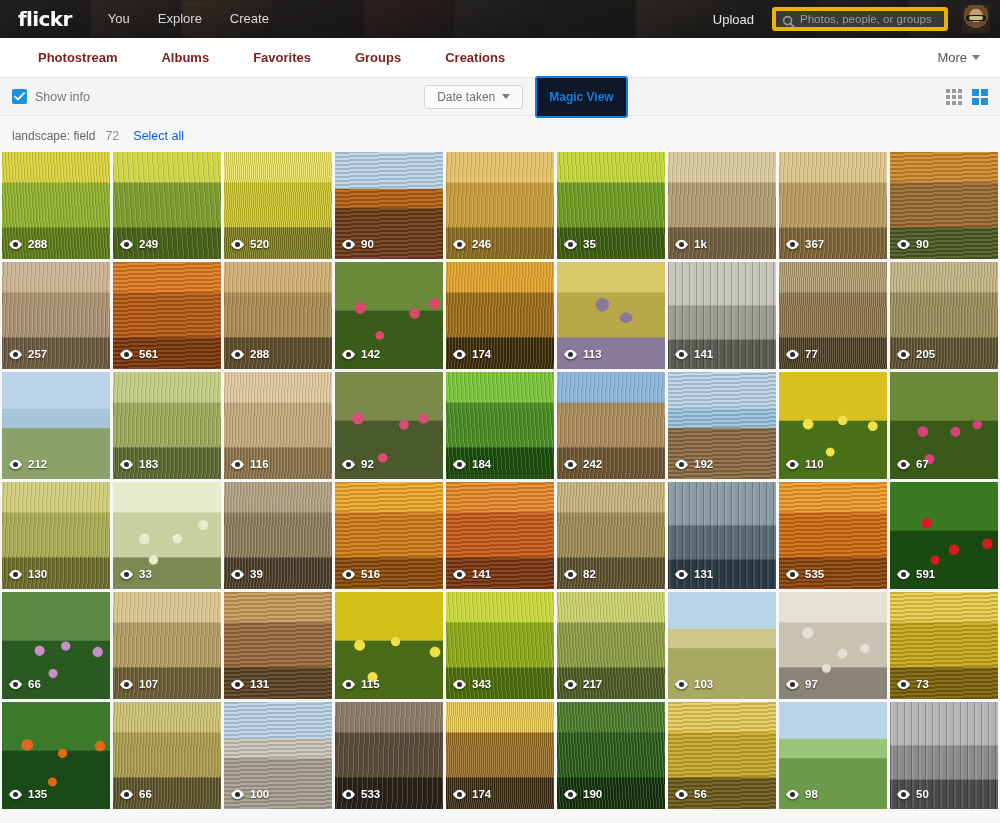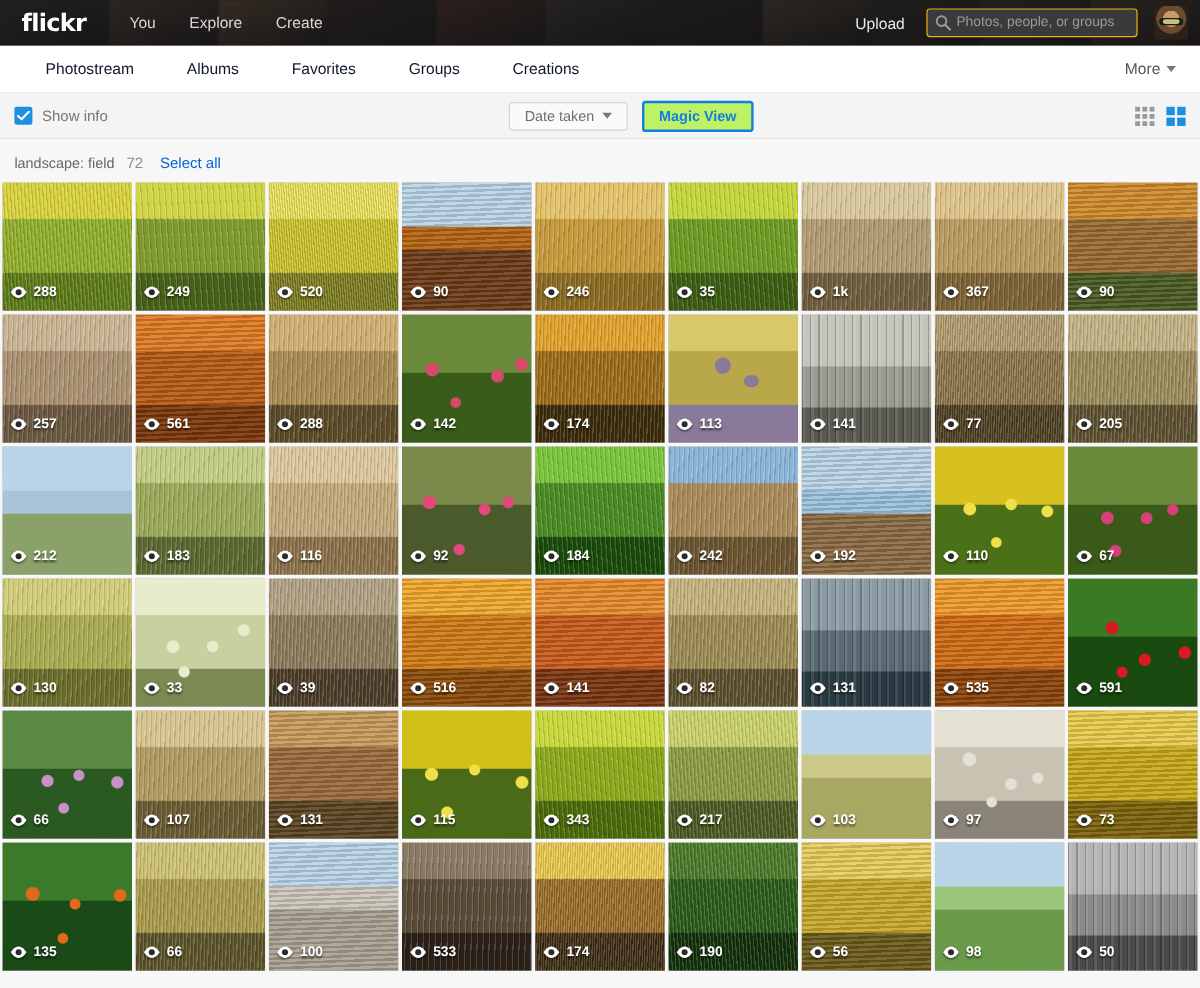--- a/index.html
+++ b/index.html
@@ -62,21 +62,21 @@
     color: #e8e8e8;
     font-size: 13px;
     margin-right: 18px;
     cursor: pointer;
   }
   .search-box {
     position: relative;
     width: 176px;
     height: 24px;
     background: #3a3a3c;
-    border: 1px solid #eab308;
+    border: 4px solid #eab308;
     border-radius: 3px;
     display: flex;
     align-items: center;
     padding-left: 24px;
     margin-right: 14px;
   }
   .search-box .search-icon {
     position: absolute;
     left: 6px; top: 4px;
     width: 14px; height: 14px;
@@ -125,23 +125,24 @@
     display: flex;
     align-items: stretch;
     padding: 0 16px;
   }
   .tab {
     position: relative;
     display: flex;
     align-items: center;
     padding: 0 22px;
     font-size: 13px;
-    color: #0f172a;
+    color: #7f1d1d;
     cursor: pointer;
     white-space: nowrap;
+    font-weight: bold;
   }
   .tab.active { color: #222; font-weight: bold; }
   .tab.active::after {
     content: "";
     position: absolute;
     left: 10px; right: 10px; bottom: -1px;
     height: 3px;
     background: #0063dc;
   }
   .tabbar-spacer { flex: 1; }
@@ -197,26 +198,26 @@
     padding: 0 12px;
     font-size: 12px;
     background: #fafafa;
     border: 1px solid #d4d4d4;
     border-radius: 3px;
     color: #6f6f6f;
     cursor: pointer;
     white-space: nowrap;
   }
   .btn.magic {
-    background: #bef264;
+    background: #0f172a;
     border: 2px solid #0f7fe0;
     color: #0f7fe0;
     font-weight: bold;
     border-radius: 3px;
-    height: 26px;
+    height: 42px;
     margin-left: 12px;
   }
   .view-toggles { display: flex; align-items: center; gap: 10px; }
   .grid-icon { display: grid; cursor: pointer; }
   .grid-icon.small {
     grid-template-columns: repeat(3, 4px);
     grid-template-rows: repeat(3, 4px);
     gap: 2px;
   }
   .grid-icon.small i { background: #9a9a9a; display: block; }

